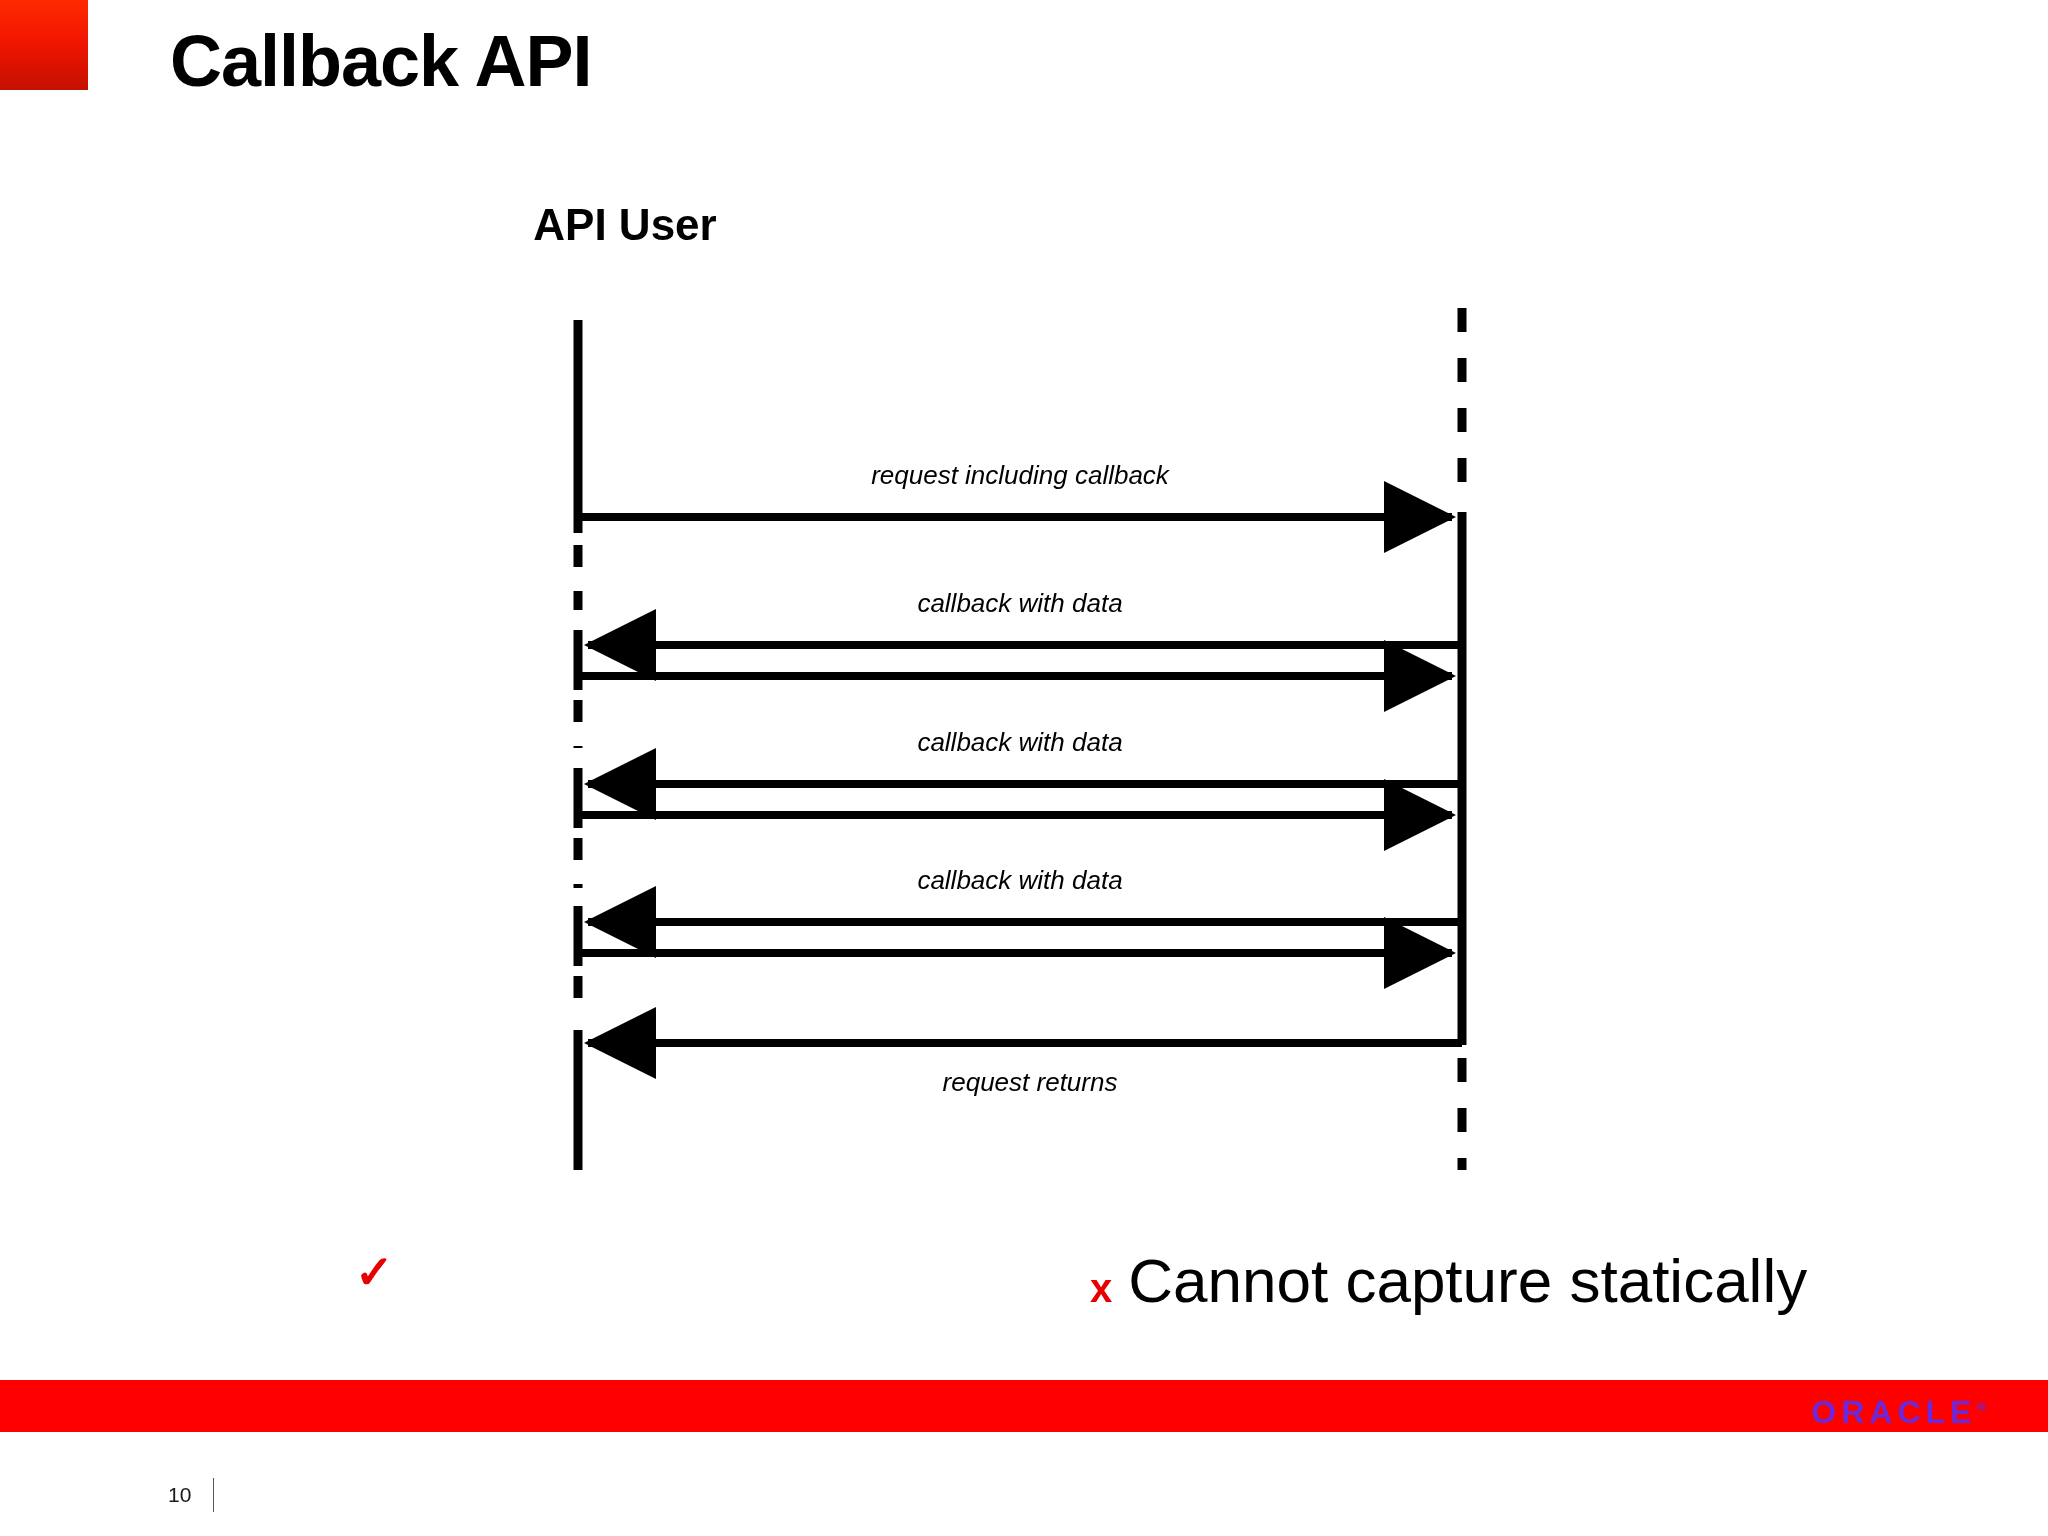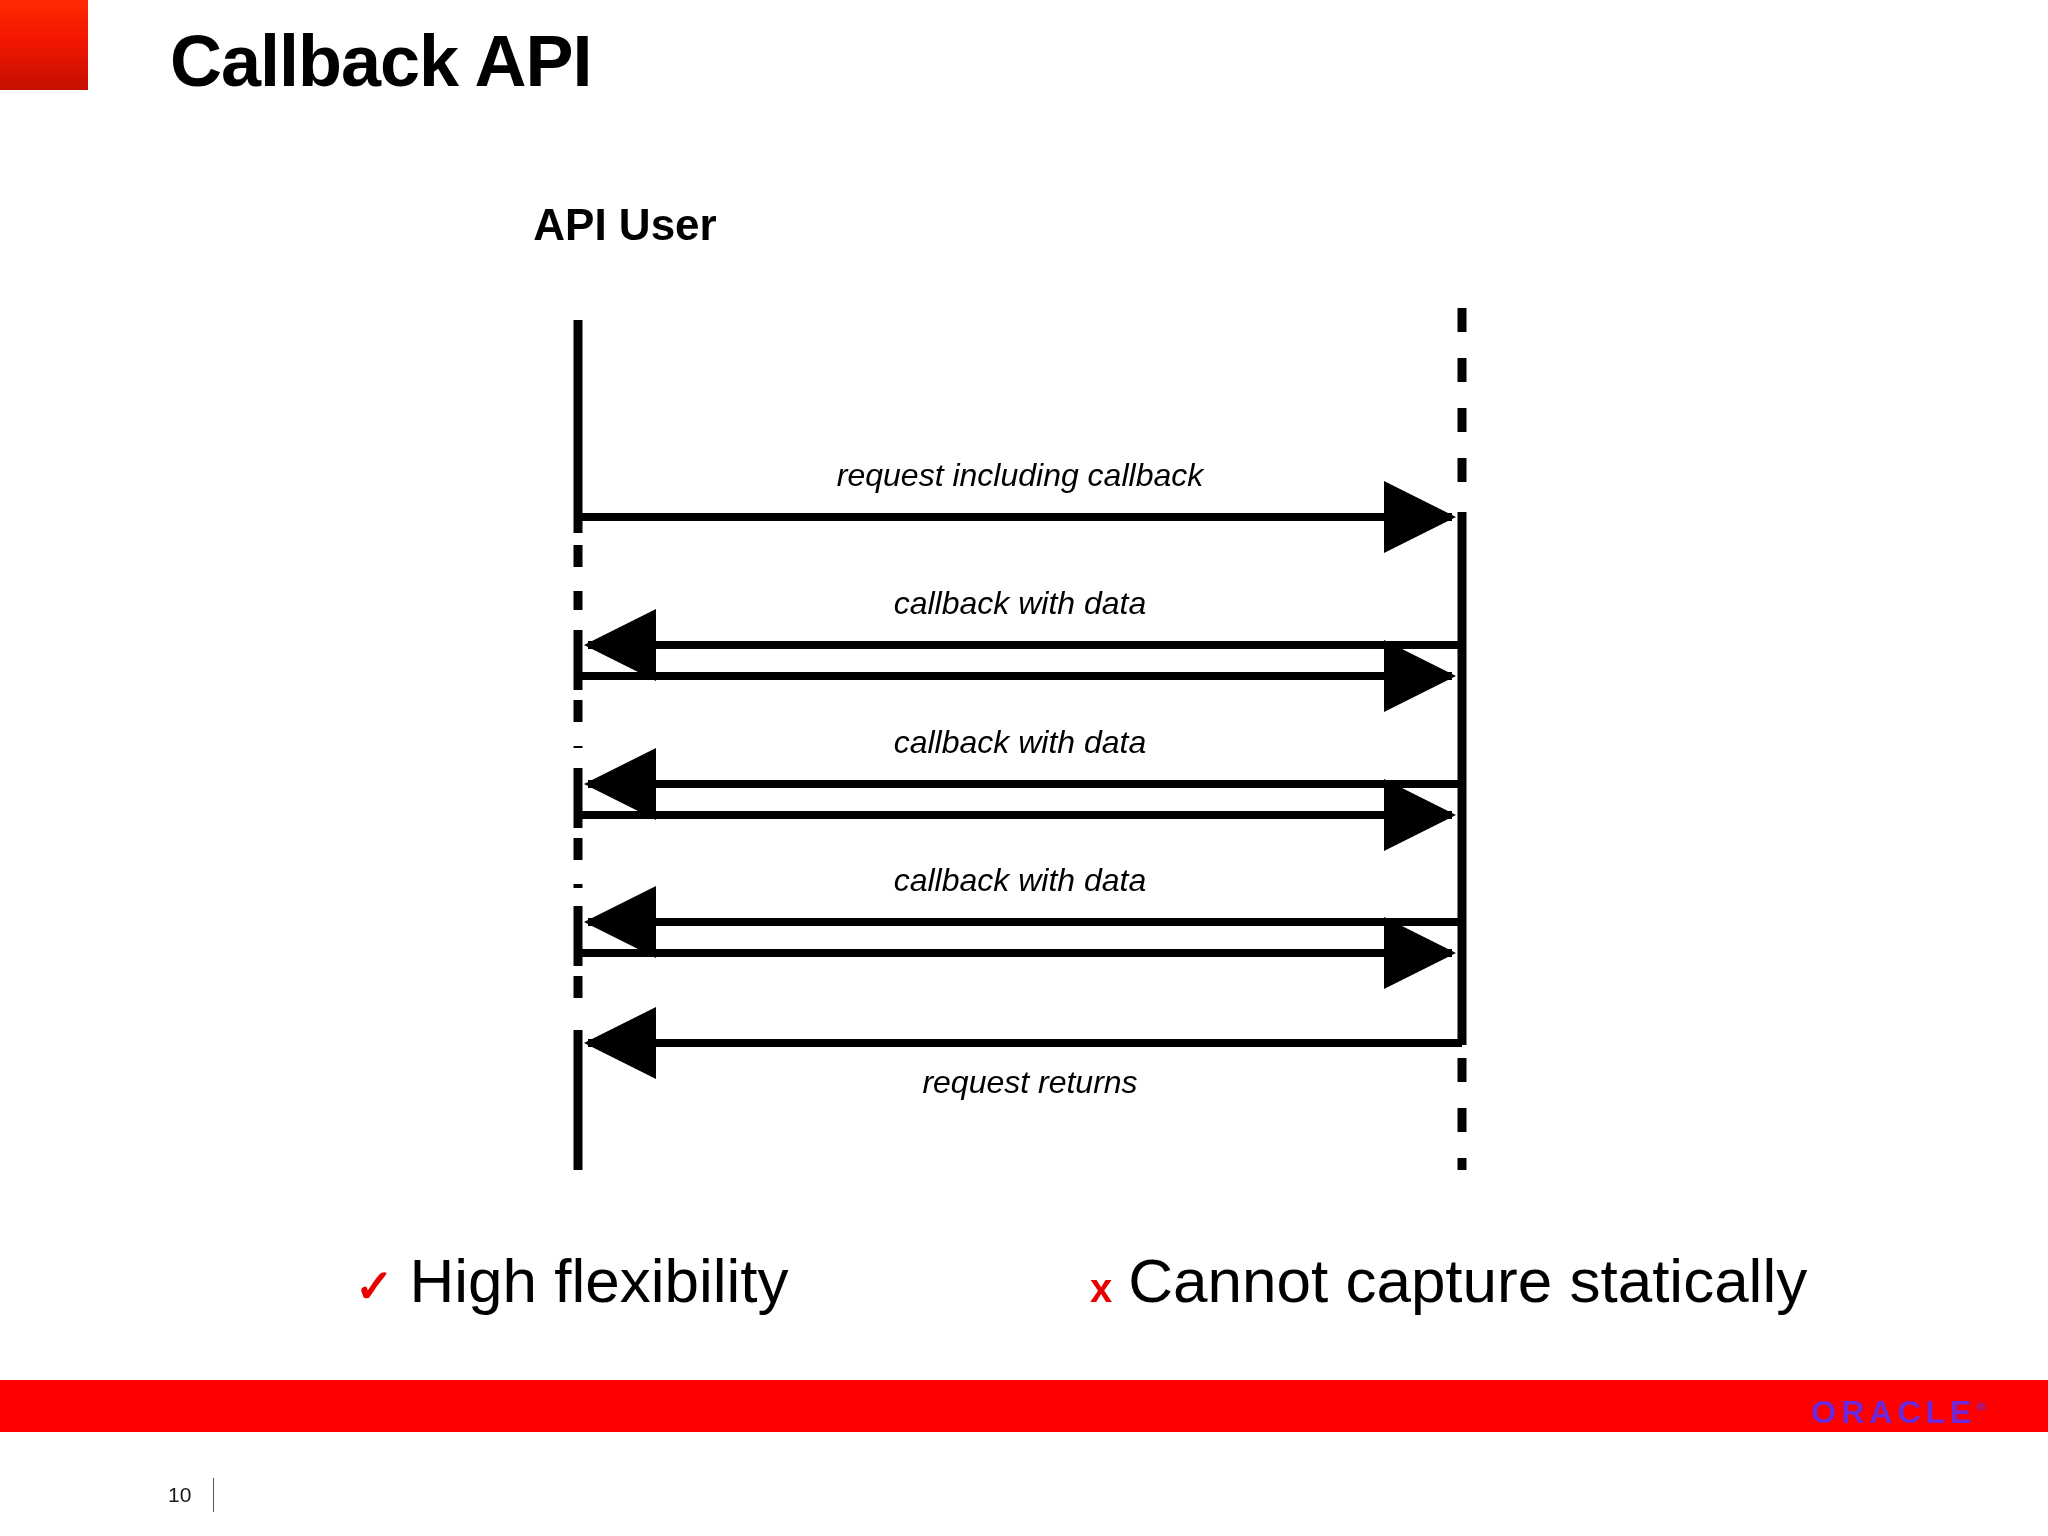--- a/index.html
+++ b/index.html
@@ -52,21 +52,21 @@
     color: #000000;
     white-space: nowrap;
     transform: translateX(-50%);
     margin-left: 40px;
   }
   #actor-api-user { left: 585px; top: 200px; }
   #actor-api-provider { left: 1462px; top: 200px; }
 
   .msg-label {
     position: absolute;
-    font-size: 32px;
+    font-size: 26px;
     font-style: italic;
     color: #000000;
     white-space: nowrap;
     transform: translate(-50%, -50%);
   }
 
   
   .bullet-row {
     position: absolute;
     top: 1245px;
@@ -203,21 +203,20 @@
 
   <div class="msg-label" style="left:1020px; top:742px;">callback with data</div>
 
   <div class="msg-label" style="left:1020px; top:880px;">callback with data</div>
 
   <div class="msg-label" style="left:1030px; top:1082px;font-style:italic;">request returns</div>
 </div>
 
 <div class="bullet-row" id="bullet-pro">
   <span class="bullet-mark" id="pro-mark">✓</span>
-  <span class="bullet-text">High flexibility</span>
 </div>
 
 <div class="bullet-row" id="bullet-con">
   <span class="bullet-mark" id="con-mark">x</span>
   <span class="bullet-text">Cannot capture statically</span>
 </div>
 
 <div id="footer-bar"></div>
 
 <div id="oracle-logo">

